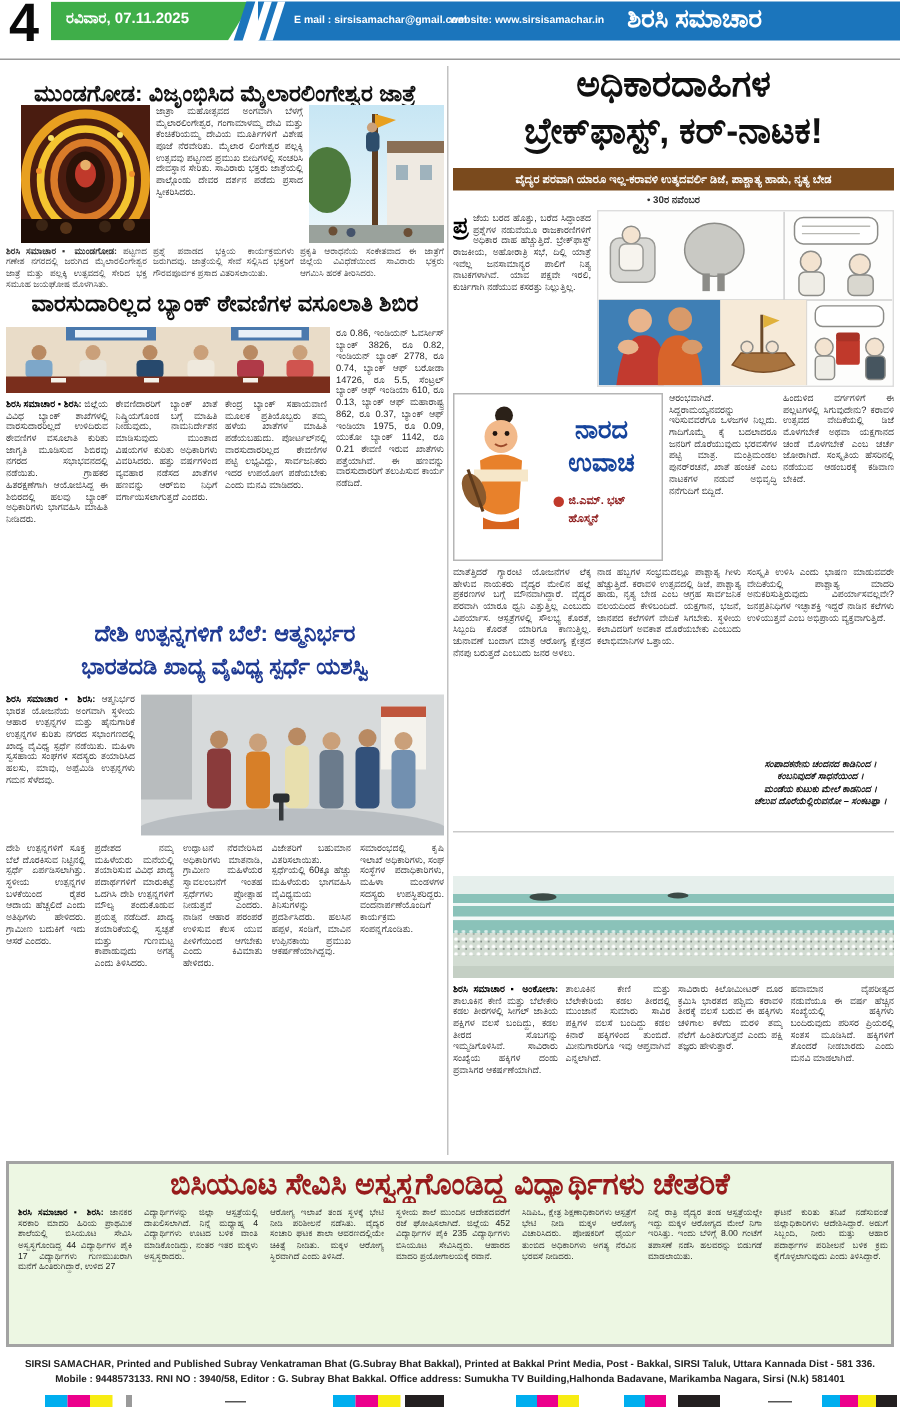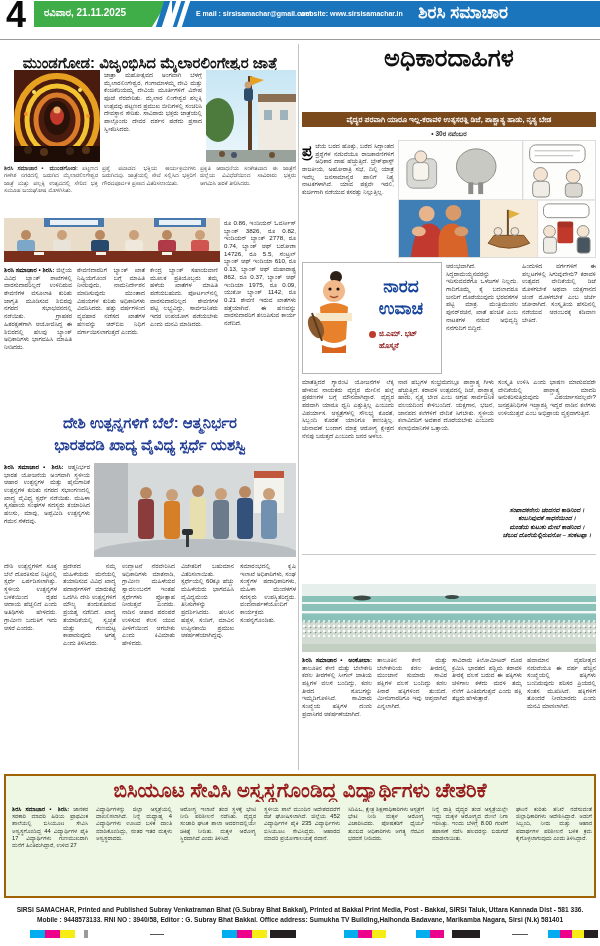--- a/index.html
+++ b/index.html
@@ -9,32 +9,32 @@
   .col{font-size:6.2px;line-height:1.24;text-align:justify;color:#222;overflow:hidden;word-break:break-word;}
   .col b{color:#000;}
   .cap{font-size:5.9px;line-height:1.25;text-align:justify;color:#333;overflow:hidden;}
   .hl{font-weight:700;color:#111;text-align:center;overflow:hidden;white-space:nowrap;}
   .rule-h{background:#c9c9c9;height:1px;}
   .rule-v{background:#c2c2c2;width:1px;}
   .photo{overflow:hidden;background:#ddd;}
   .photo svg{display:block;width:100%;height:100%;}
   .dropcap{float:left;font-size:15px;font-weight:700;line-height:1;margin:1px 3px 0 0;color:#000;text-decoration:underline;}
   .verse div{font-size:6.2px;font-weight:700;font-style:italic;line-height:1.35;text-align:center;color:#111;}
-  .greenbox{background:#edf7e3;border:2px solid #a16207;box-sizing:border-box;}
+  .greenbox{background:#edf7e3;border:2px solid #a3a3a3;box-sizing:border-box;}
   .cmyk div{position:absolute;top:0;height:8px;}
 </style>
 </head>
 <body>
 
 <div class="page">
 
   <div class="abs" style="left:0;top:8;width:600px;height:28px;">
     <div class="abs" style="left:6px;top:-6px;font-size:36px;font-weight:900;color:#0a0a0a;">4</div>
     <div class="abs" style="left:34px;top:1px;width:134px;height:26px;background:#3fae49;clip-path:polygon(0 0,100% 0,88% 100%,0 100%);"></div>
-    <div class="abs" style="left:44px;top:7px;font-size:10px;font-weight:700;color:#fff;">ರವಿವಾರ, 21.11.2025</div>
+    <div class="abs" style="left:44px;top:7px;font-size:10px;font-weight:700;color:#fff;">ರವಿವಾರ, 07.11.2025</div>
     <div class="abs" style="left:172px;top:1px;width:428px;height:26px;background:#1b75bc;"></div>
     <div class="abs" style="left:160px;top:1px;width:6px;height:26px;background:#1b75bc;transform:skewX(-18deg);"></div>
     <div class="abs" style="left:172px;top:1px;width:5px;height:26px;background:#fff;transform:skewX(-18deg);"></div>
     <div class="abs" style="left:181px;top:1px;width:5px;height:26px;background:#fff;transform:skewX(-18deg);"></div>
     <div class="abs" style="left:196px;top:10px;font-size:7px;font-weight:700;color:#fff;">E mail : sirsisamachar@gmail.com</div>
     <div class="abs" style="left:300px;top:10px;font-size:7px;font-weight:700;color:#fff;">website: www.sirsisamachar.in</div>
     <div class="abs" style="right:92px;top:3px;font-size:17px;font-weight:900;color:#fff;">ಶಿರಸಿ ಸಮಾಚಾರ</div>
   </div>
   <div class="abs rule-h" style="left:0;top:39px;width:600px;background:#9a9a9a;"></div>
 
@@ -89,20 +89,21 @@
         <circle cx="66" cy="85" r="3" fill="#6b4f36"></circle>
     </svg>
   </div>
 
   <div class="abs cap" style="left:4px;top:165px;width:94px;height:29px;">
     <b>ಶಿರಸಿ ಸಮಾಚಾರ ▪ ಮುಂಡಗೋಡ:</b> <span>ಪಟ್ಟಣದ ಗಣೇಶ ನಗರದಲ್ಲಿ ಜರುಗಿದ ಮೈಲಾರಲಿಂಗೇಶ್ವರ ಜಾತ್ರೆ ಮತ್ತು ಪಲ್ಲಕ್ಕಿ ಉತ್ಸವದಲ್ಲಿ ಸೇರಿದ ಭಕ್ತ ಸಮೂಹ ಜಯಘೋಷ ಮೊಳಗಿಸಿತು.</span>
   </div>
   <div class="abs cap" style="left:102px;top:165px;width:94px;height:29px;">ಪ್ರಶ್ನೆ ಪವಾಡದ ಭಕ್ತಿಯ ಕಾರ್ಯಕ್ರಮಗಳು ಜರುಗಿದವು. ಜಾತ್ರೆಯಲ್ಲಿ ಸೇವೆ ಸಲ್ಲಿಸಿದ ಭಕ್ತರಿಗೆ ಗೌರವಪೂರ್ವಕ ಪ್ರಸಾದ ವಿತರಿಸಲಾಯಿತು.</div>
   <div class="abs cap" style="left:200px;top:165px;width:96px;height:29px;">ಪ್ರಕೃತಿ ಆರಾಧನೆಯ ಸಂಕೇತವಾದ ಈ ಜಾತ್ರೆಗೆ ಜಿಲ್ಲೆಯ ವಿವಿಧೆಡೆಯಿಂದ ಸಾವಿರಾರು ಭಕ್ತರು ಆಗಮಿಸಿ ಹರಕೆ ತೀರಿಸಿದರು.</div>
 
+  <div class="abs hl" style="left:4px;top:194px;width:292px;height:22px;font-size:15px;">ವಾರಸುದಾರಿಲ್ಲದ ಬ್ಯಾಂಕ್ ಠೇವಣಿಗಳ ವಸೂಲಾತಿ ಶಿಬಿರ</div>
 
   <div class="abs photo" style="left:4px;top:218px;width:216px;height:44px;">
     <svg viewBox="0 0 216 44" preserveAspectRatio="none">
       <rect width="216" height="44" fill="#e9dcc8"></rect>
       <rect x="40" y="0" width="60" height="9" fill="#4a79ad"></rect>
         <rect x="46" y="2" width="48" height="5" fill="#e9f1f7"></rect>
       <rect x="150" y="0" width="52" height="9" fill="#4a79ad"></rect>
         <rect x="155" y="2" width="42" height="5" fill="#e9f1f7"></rect>
       <circle cx="22" cy="17" r="5" fill="#b98a62"></circle>
         <rect x="13" y="22" width="18" height="12" rx="3" fill="#7da7c9"></rect>
@@ -161,23 +162,24 @@
         <rect x="88" y="66" width="11" height="6" rx="2" fill="#2b2f32"></rect>
     </svg>
   </div>
 
   <div class="abs col" style="left:4px;top:562px;width:53px;height:208px;">ದೇಶಿ ಉತ್ಪನ್ನಗಳಿಗೆ ಸೂಕ್ತ ಬೆಲೆ ದೊರಕಿಸುವ ನಿಟ್ಟಿನಲ್ಲಿ ಸ್ಪರ್ಧೆ ಏರ್ಪಡಿಸಲಾಗಿತ್ತು. ಸ್ಥಳೀಯ ಉತ್ಪನ್ನಗಳ ಬಳಕೆಯಿಂದ ರೈತರ ಆದಾಯ ಹೆಚ್ಚಲಿದೆ ಎಂದು ಅತಿಥಿಗಳು ಹೇಳಿದರು. ಗ್ರಾಮೀಣ ಬದುಕಿಗೆ ಇದು ಆಸರೆ ಎಂದರು.</div>
   <div class="abs col" style="left:63px;top:562px;width:53px;height:208px;">ಪ್ರದೇಶದ ನಮ್ಮ ಮಹಿಳೆಯರು ಮನೆಯಲ್ಲಿ ತಯಾರಿಸುವ ವಿವಿಧ ಖಾದ್ಯ ಪದಾರ್ಥಗಳಿಗೆ ಮಾರುಕಟ್ಟೆ ಒದಗಿಸಿ ದೇಶಿ ಉತ್ಪನ್ನಗಳಿಗೆ ಮೌಲ್ಯ ತಂದುಕೊಡುವ ಪ್ರಯತ್ನ ನಡೆದಿದೆ. ಖಾದ್ಯ ತಯಾರಿಕೆಯಲ್ಲಿ ಸ್ವಚ್ಛತೆ ಮತ್ತು ಗುಣಮಟ್ಟ ಕಾಪಾಡುವುದು ಅಗತ್ಯ ಎಂದು ತಿಳಿಸಿದರು.</div>
   <div class="abs col" style="left:122px;top:562px;width:53px;height:208px;">ಉದ್ಘಾಟನೆ ನೆರವೇರಿಸಿದ ಅಧಿಕಾರಿಗಳು ಮಾತನಾಡಿ, ಗ್ರಾಮೀಣ ಮಹಿಳೆಯರ ಸ್ವಾವಲಂಬನೆಗೆ ಇಂತಹ ಸ್ಪರ್ಧೆಗಳು ಪ್ರೋತ್ಸಾಹ ನೀಡುತ್ತವೆ ಎಂದರು. ನಾಡಿನ ಆಹಾರ ಪರಂಪರೆ ಉಳಿಸುವ ಕೆಲಸ ಯುವ ಪೀಳಿಗೆಯಿಂದ ಆಗಬೇಕು ಎಂದು ಕಿವಿಮಾತು ಹೇಳಿದರು.</div>
   <div class="abs col" style="left:181px;top:562px;width:53px;height:208px;">ವಿಜೇತರಿಗೆ ಬಹುಮಾನ ವಿತರಿಸಲಾಯಿತು. ಸ್ಪರ್ಧೆಯಲ್ಲಿ 60ಕ್ಕೂ ಹೆಚ್ಚು ಮಹಿಳೆಯರು ಭಾಗವಹಿಸಿ ವೈವಿಧ್ಯಮಯ ತಿನಿಸುಗಳನ್ನು ಪ್ರದರ್ಶಿಸಿದರು. ಹಲಸಿನ ಹಪ್ಪಳ, ಸಂಡಿಗೆ, ಮಾವಿನ ಉಪ್ಪಿನಕಾಯಿ ಪ್ರಮುಖ ಆಕರ್ಷಣೆಯಾಗಿದ್ದವು.</div>
   <div class="abs col" style="left:240px;top:562px;width:56px;height:208px;">ಸಮಾರಂಭದಲ್ಲಿ ಕೃಷಿ ಇಲಾಖೆ ಅಧಿಕಾರಿಗಳು, ಸಂಘ ಸಂಸ್ಥೆಗಳ ಪದಾಧಿಕಾರಿಗಳು, ಮಹಿಳಾ ಮಂಡಳಗಳ ಸದಸ್ಯರು ಉಪಸ್ಥಿತರಿದ್ದರು. ವಂದನಾರ್ಪಣೆಯೊಂದಿಗೆ ಕಾರ್ಯಕ್ರಮ ಸಂಪನ್ನಗೊಂಡಿತು.</div>
 
-  <div class="abs hl" style="left:302px;top:44px;width:294px;height:28px;font-size:24px;">ಅಧಿಕಾರದಾಹಿಗಳ</div>
+  <div class="abs hl" style="left:302px;top:44px;width:294px;height:28px;font-size:24px;font-family:Liberation Mono, monospace;">ಅಧಿಕಾರದಾಹಿಗಳ</div>
+  <div class="abs hl" style="left:302px;top:74px;width:294px;height:32px;font-size:24px;">ಬ್ರೇಕ್‌ಫಾಸ್ಟ್, ಕರ್-ನಾಟಕ!</div>
   <div class="abs" style="left:302px;top:112px;width:294px;height:15px;background:#7a4a1d;">
-    <div style="font-size:7.6px;font-weight:700;color:#fff;text-align:center;line-height:15px;overflow:hidden;white-space:nowrap;">ವೈದ್ಯರ ಪರವಾಗಿ ಯಾರೂ ಇಲ್ಲ-ಕರಾವಳಿ ಉತ್ಕಸರತ್ಲಿ ಡಿಜೆ, ಪಾಶ್ಚಾತ್ಯ ಹಾಡು, ನೃತ್ಯ ಬೇಡ</div>
+    <div style="font-size:7.6px;font-weight:700;color:#fff;text-align:center;line-height:15px;overflow:hidden;white-space:nowrap;">ವೈದ್ಯರ ಪರವಾಗಿ ಯಾರೂ ಇಲ್ಲ-ಕರಾವಳಿ ಉತ್ಶದವರ್ಲಿ ಡಿಜೆ, ಪಾಶ್ಚಾತ್ಯ ಹಾಡು, ನೃತ್ಯ ಬೇಡ</div>
   </div>
   <div class="abs" style="left:302px;top:130px;width:294px;font-size:6.5px;font-weight:700;text-align:center;color:#333;">• 30ರ ನವೆಂಬರ</div>
 
   <div class="abs col" style="left:302px;top:142px;width:92px;height:116px;">
     <span class="dropcap">ಪ್ರ</span><span>ಜೆಯ ಬರದ ಹೊತ್ತು, ಬರೆದ ಸಿದ್ಧಾಂತದ ಪ್ರಶ್ನೆಗಳ ನಡುವೆಯೂ ರಾಜಕಾರಣಿಗಳಿಗೆ ಅಧಿಕಾರ ದಾಹ ಹೆಚ್ಚುತ್ತಿದೆ. ಬ್ರೇಕ್‌ಫಾಸ್ಟ್ ರಾಜಕೀಯ, ಅಹೋರಾತ್ರಿ ಸಭೆ, ದಿಲ್ಲಿ ಯಾತ್ರೆ ಇವೆಲ್ಲ ಜನಸಾಮಾನ್ಯರ ಪಾಲಿಗೆ ನಿತ್ಯ ನಾಟಕಗಳಾಗಿವೆ. ಯಾವ ಪಕ್ಷವೇ ಇರಲಿ, ಕುರ್ಚಿಗಾಗಿ ನಡೆಯುವ ಕಸರತ್ತು ನಿಲ್ಲುತ್ತಿಲ್ಲ.</span>
   </div>
 
   <div class="abs photo" style="left:398px;top:140px;width:198px;height:118px;background:#fff;border:1px solid #ddd;box-sizing:border-box;">
     <svg viewBox="0 0 198 118" preserveAspectRatio="none">
       <rect width="198" height="118" fill="#fdfdfc"></rect>

